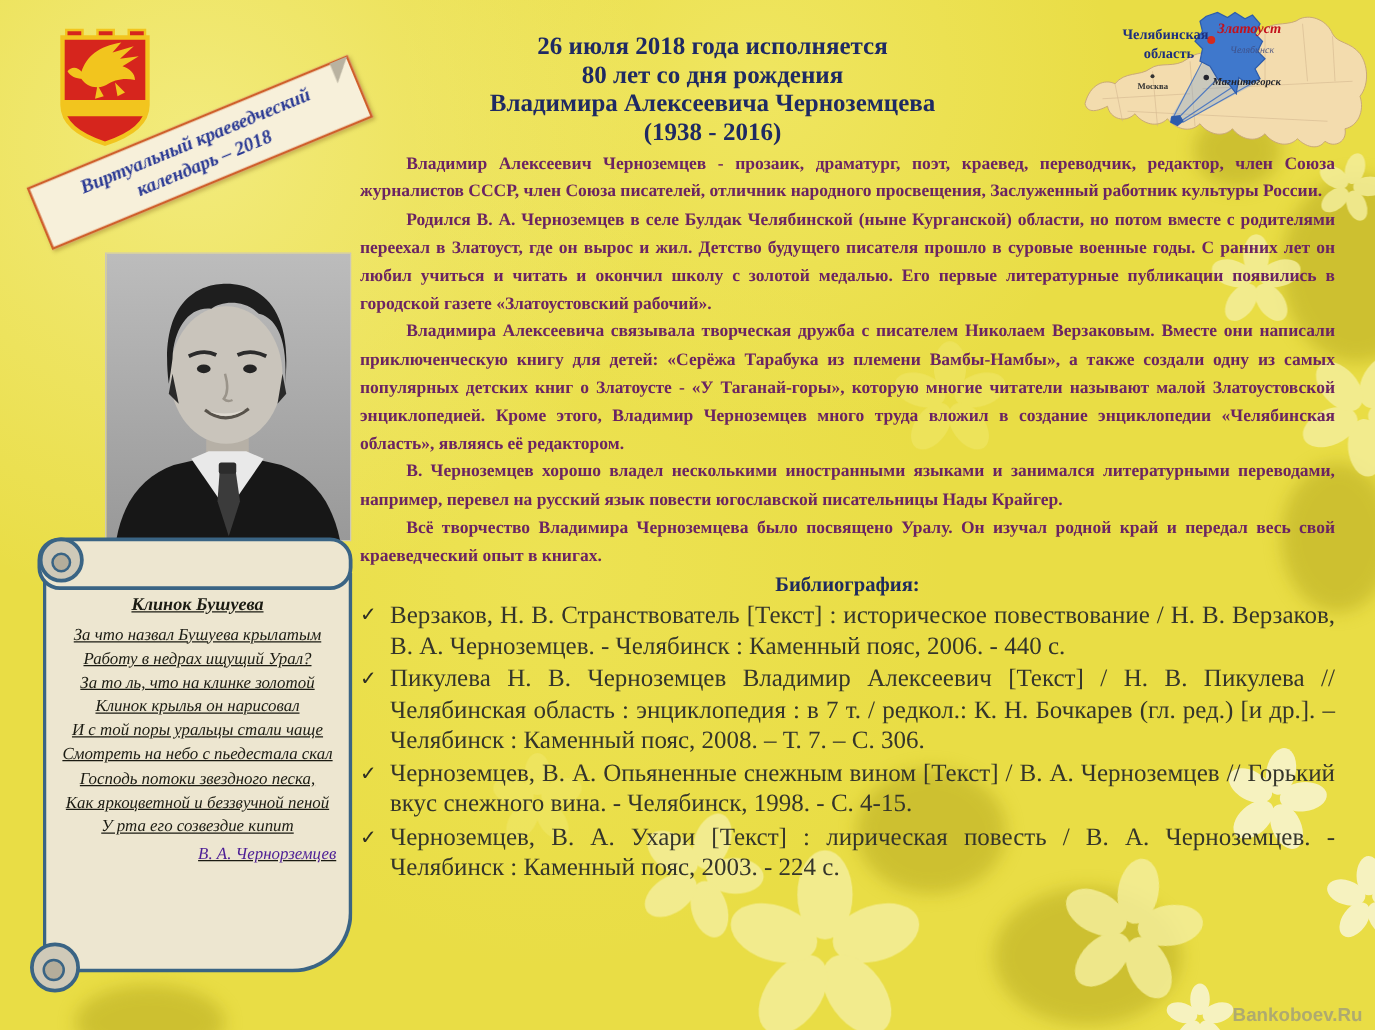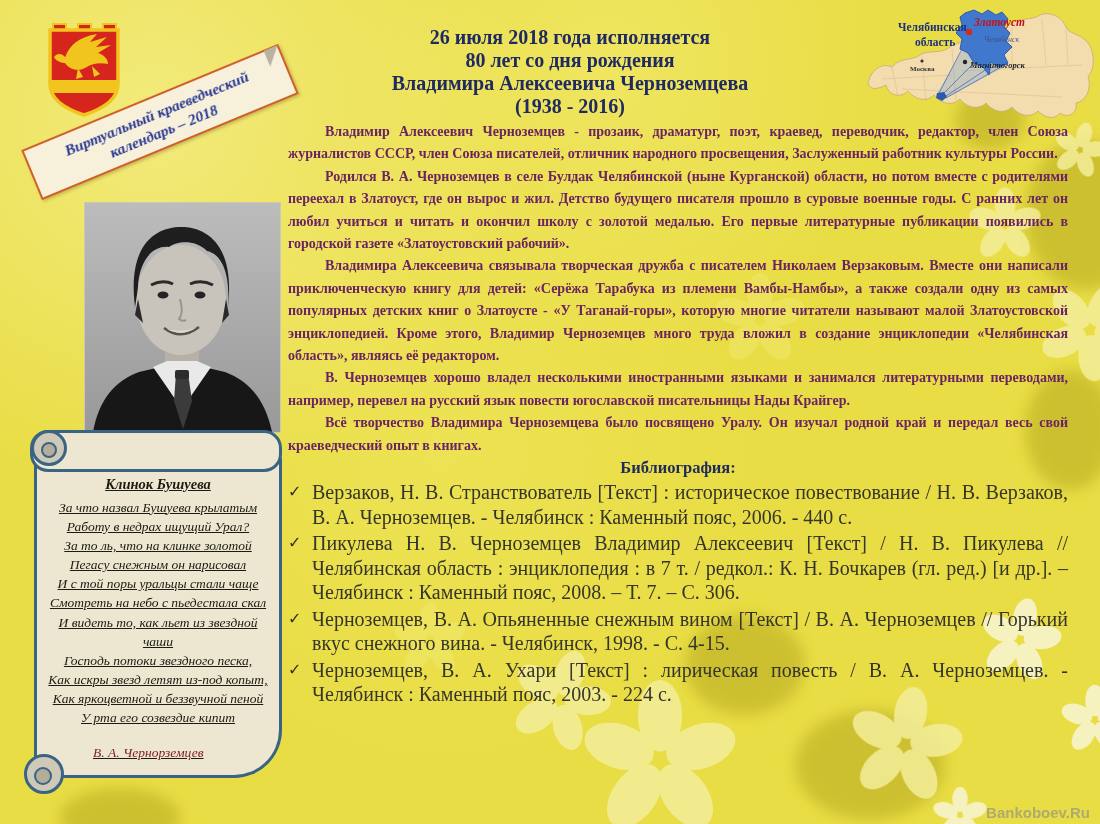--- a/index.html
+++ b/index.html
@@ -68,22 +68,22 @@
   .scroll .bottom-curl{
     position:absolute; left:-6px; bottom:0px; width:34px; height:34px; border-radius:50%;
     background:#cfc9b8; border:3px solid #3a6484; z-index:4;
   }
   .scroll .bottom-curl-inner{
     position:absolute; left:4px; bottom:9px; width:14px; height:14px; border-radius:50%;
     background:#b4ad9b; border:2px solid #3a6484; z-index:5;
   }
   .poem{color:#1b1b12; font-style:italic; font-size:13.5px; line-height:1.42; text-align:center;text-decoration:underline;}
   .poem-title{font-weight:bold; font-size:14.5px; margin-bottom:3px;}
-  .poem-sign{margin-top:16px; padding-left:46px; text-align:left; font-style:italic;
-             color:#7f1d1d; font-size:13.5px;}
+  .poem-sign{margin-top:3px; padding-left:46px; text-align:right; font-style:italic;
+             color:#4c1d95; font-size:13.5px;}
 
   
   .main-text{position:absolute; left:288px; top:121px; width:780px; z-index:2;}
   .bio{
     margin:0; text-indent:37px; text-align:justify;
     color:#6b2462; font-weight:bold; font-size:14px; line-height:22.4px;
   }
   .biblio-heading{
     text-align:center; color:#1e2a5e; font-weight:bold; font-size:16.5px;
     margin:1px 0 2px;
@@ -248,26 +248,24 @@
     <div class="scroll-roll">
       <div class="curl"></div>
       <div class="curl-inner"></div>
     </div>
     <div class="scroll-body">
       <div class="poem">
         <div class="poem-title">Клинок Бушуева</div>
         <div class="poem-line">За что назвал Бушуева крылатым</div>
         <div class="poem-line">Работу в недрах ищущий Урал?</div>
         <div class="poem-line">За то ль, что на клинке золотой</div>
-        <div class="poem-line">Пегасу снежным он нарисовал</div>
+        <div class="poem-line">Клинок крылья он нарисовал</div>
         <div class="poem-line">И с той поры уральцы стали чаще</div>
         <div class="poem-line">Смотреть на небо с пьедестала скал</div>
-        <div class="poem-line">И видеть то, как льет из звездной чаши</div>
         <div class="poem-line">Господь потоки звездного песка,</div>
-        <div class="poem-line">Как искры звезд летят из-под копыт,</div>
         <div class="poem-line">Как яркоцветной и беззвучной пеной</div>
         <div class="poem-line">У рта его созвездие кипит</div>
         <div class="poem-sign">В. А. Чернорземцев</div>
       </div>
     </div>
     <div class="bottom-curl"></div>
     <div class="bottom-curl-inner"></div>
   </div>
 
   <div class="main-text">

